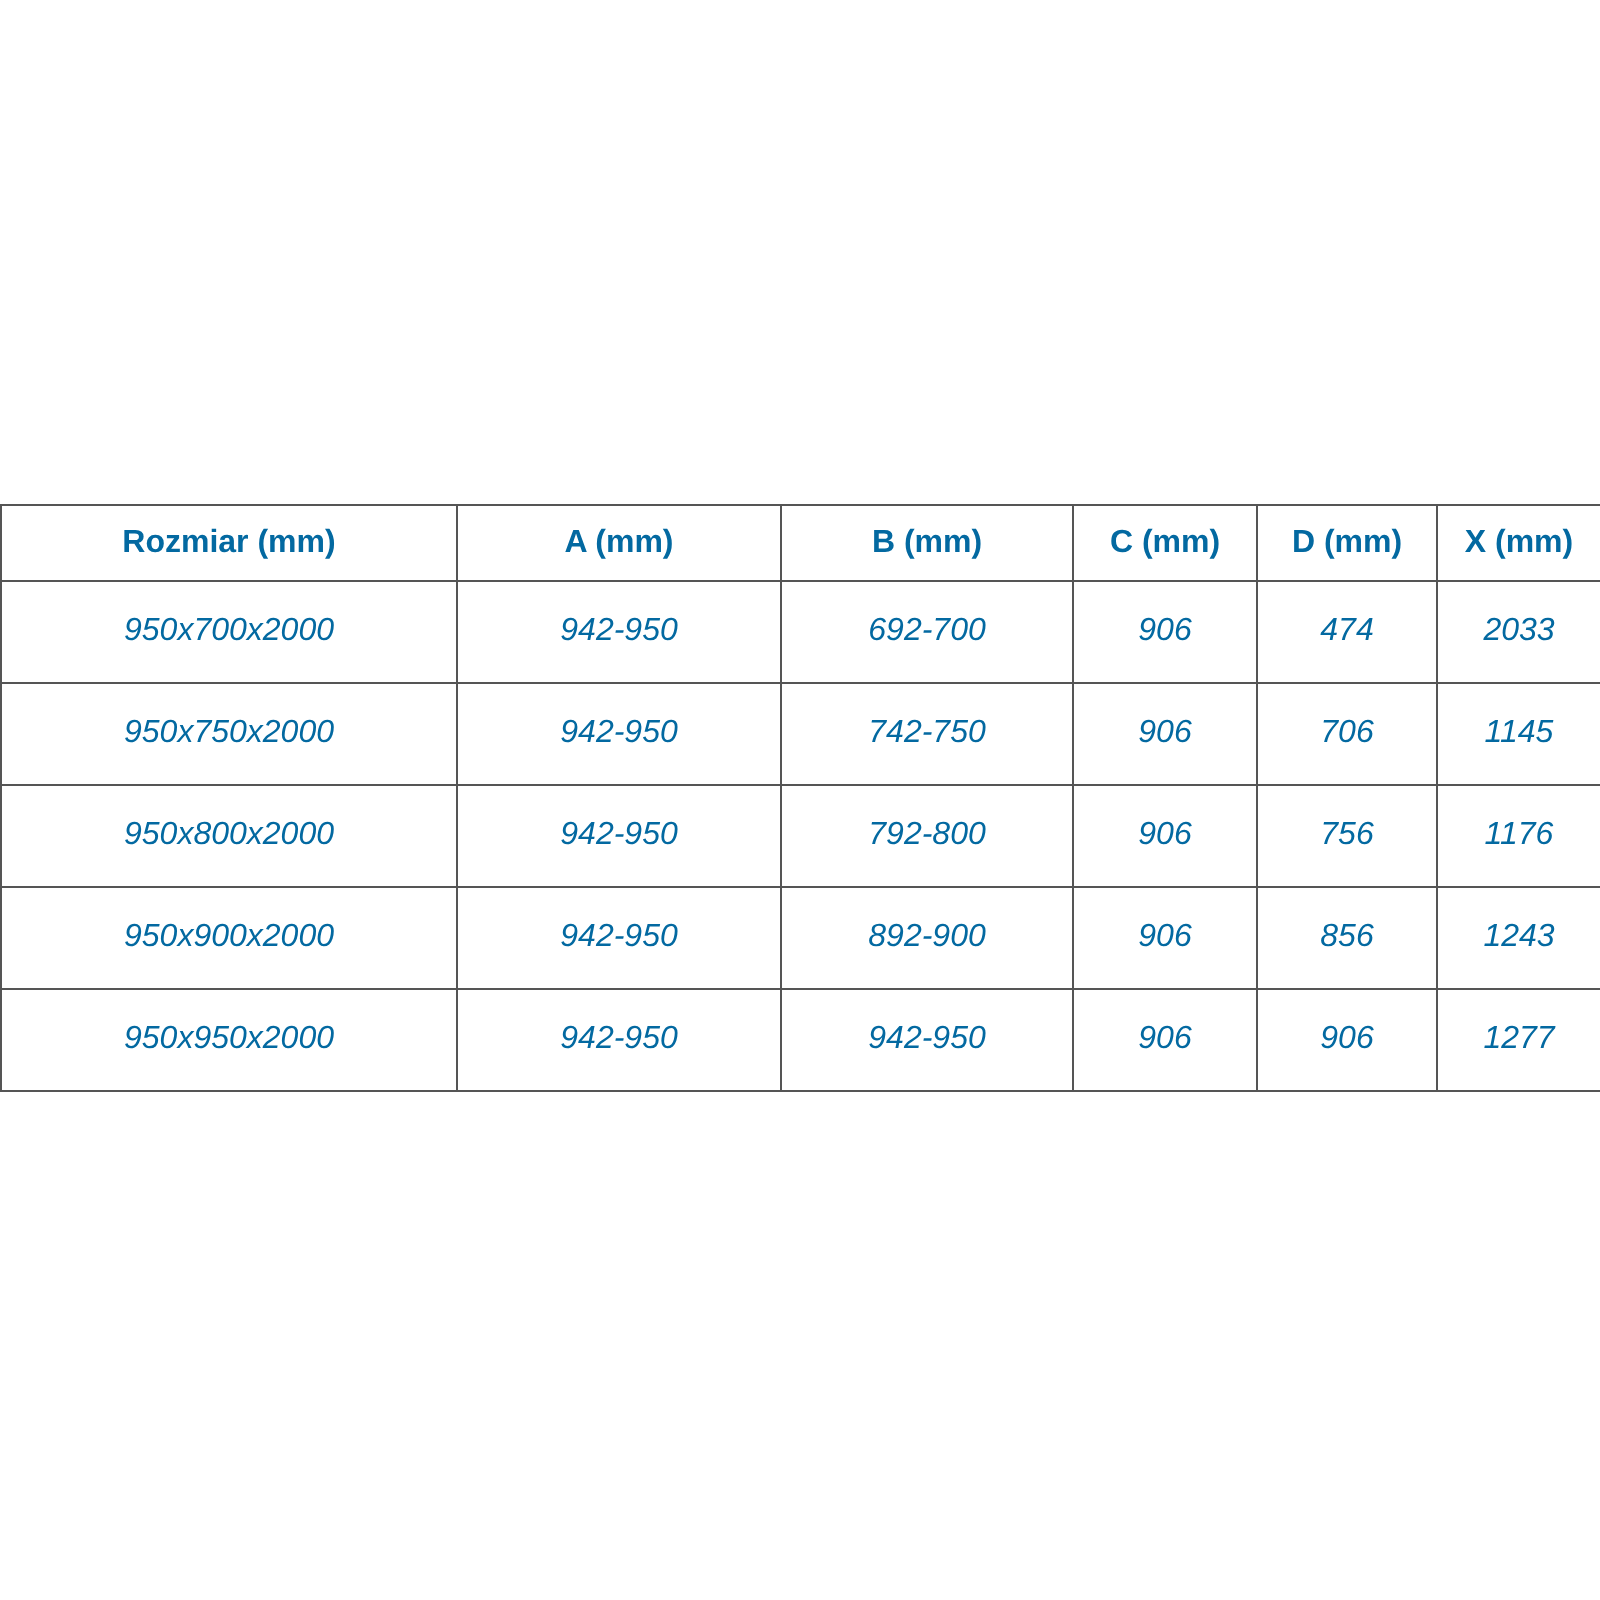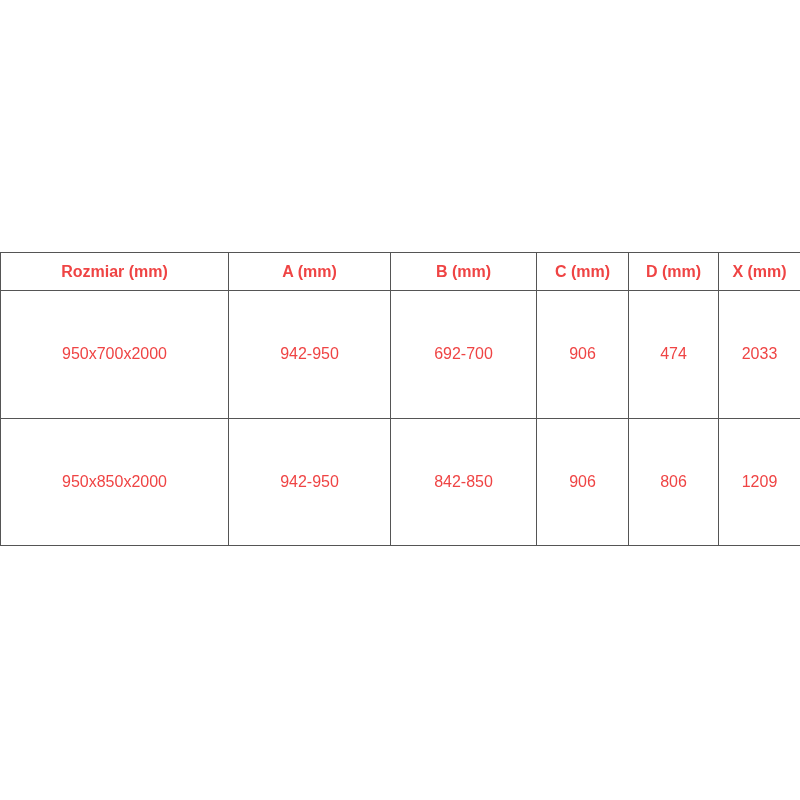--- a/index.html
+++ b/index.html
@@ -23,30 +23,30 @@
     height: 294px;
     border-collapse: collapse;
     table-layout: fixed;
   }
   table.spec th,
   table.spec td {
     border: 1px solid #555555;
     text-align: center;
     vertical-align: middle;
     padding: 0;
-    color: #ef4444;
+    color: #0369a1;
     font-size: 16px;
     white-space: nowrap;
     overflow: hidden;
     background: #ffffff;
     margin-left: 12px;
   }
   table.spec thead tr { height: 38px; }
   table.spec th { font-weight: bold; }
-  table.spec tbody tr { height: 36px; }
+  table.spec tbody tr { height: 36px; font-style: italic; }
   col.c0 { width: 228px; }
   col.c1 { width: 162px; }
   col.c2 { width: 146px; }
   col.c3 { width: 92px; }
   col.c4 { width: 90px; }
   col.c5 { width: 82px; }
 </style>
 </head>
 <body>
 
@@ -73,22 +73,46 @@
     <tbody id="table-body">
         <tr>
           <td>950x700x2000</td>
           <td>942-950</td>
           <td>692-700</td>
           <td>906</td>
           <td>474</td>
           <td>2033</td>
         </tr>
         <tr>
-          <td>950x850x2000</td>
+          <td>950x750x2000</td>
           <td>942-950</td>
-          <td>842-850</td>
+          <td>742-750</td>
           <td>906</td>
-          <td>806</td>
-          <td>1209</td>
+          <td>706</td>
+          <td>1145</td>
+        </tr>
+        <tr>
+          <td>950x800x2000</td>
+          <td>942-950</td>
+          <td>792-800</td>
+          <td>906</td>
+          <td>756</td>
+          <td>1176</td>
+        </tr>
+        <tr>
+          <td>950x900x2000</td>
+          <td>942-950</td>
+          <td>892-900</td>
+          <td>906</td>
+          <td>856</td>
+          <td>1243</td>
+        </tr>
+        <tr>
+          <td>950x950x2000</td>
+          <td>942-950</td>
+          <td>942-950</td>
+          <td>906</td>
+          <td>906</td>
+          <td>1277</td>
         </tr>
       </tbody>
   </table>
 </div>
 
 </body></html>

